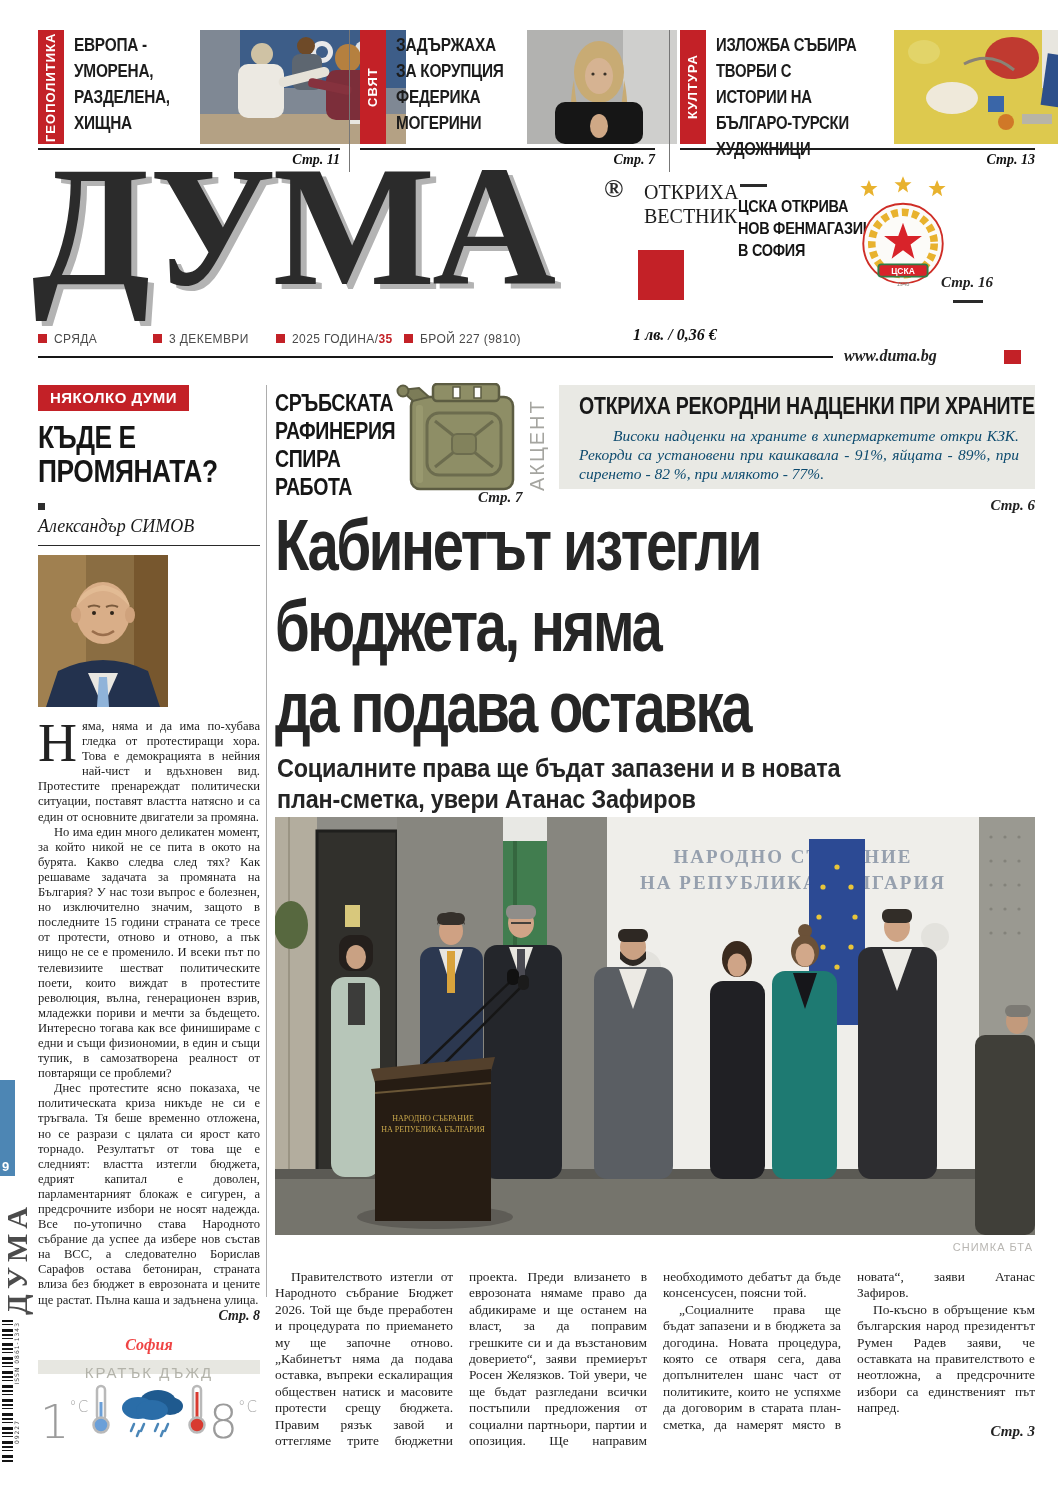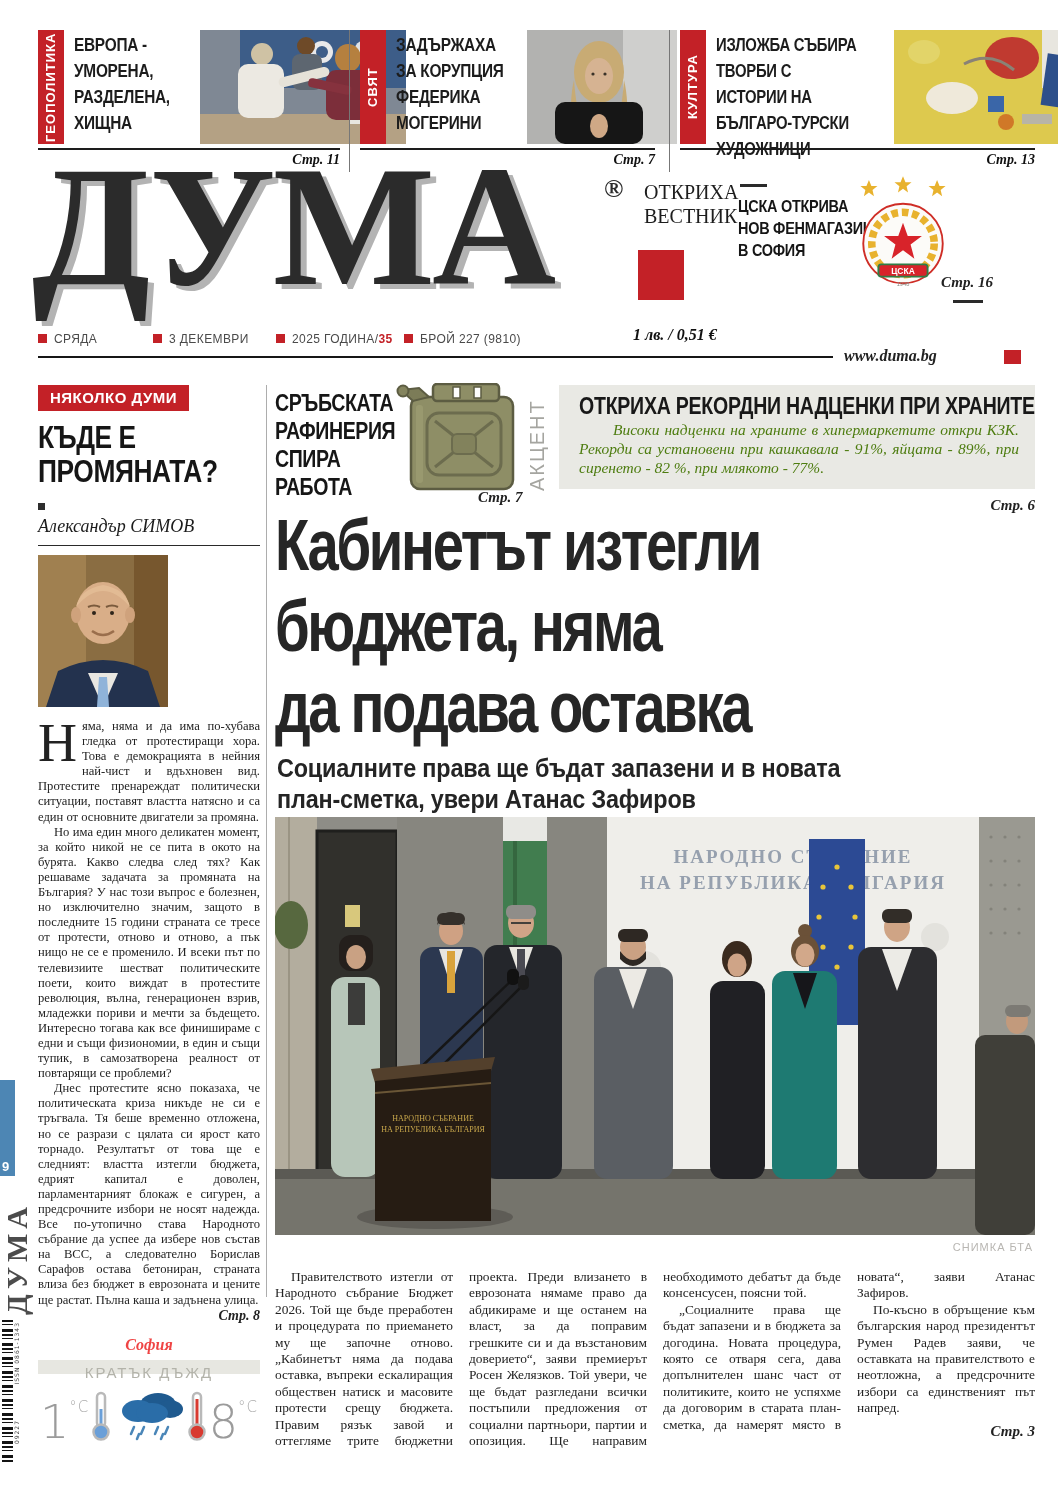--- a/index.html
+++ b/index.html
@@ -54,21 +54,21 @@
   .op-body{font:12.6px/15.1px "Liberation Serif",serif;color:#232323;text-align:justify;}
   .op-body p{margin:0;}
   .op-body p.ind{text-indent:16px;}
   .dropcap{float:left;font:54px/44px "Liberation Serif",serif;color:#222;padding:2px 5px 0 0;}
   .op-page{text-align:right;font:italic bold 14px "Liberation Serif",serif;}
   
   .wx{position:absolute;left:38px;top:1336px;width:222px;}
   .wx-city{text-align:center;font:italic bold 16px "Liberation Serif",serif;color:#ef4444;}
   .wx-bar{margin-top:6px;background:#e7e7e1;height:14px;text-align:center;
           font:15px/26px "Liberation Sans",sans-serif;color:#b3b3aa;letter-spacing:2px;}
-  .wx-row{display:flex;align-items:flex-end;justify-content:space-between;margin-top:10px;padding:0 2px;}
+  .wx-row{display:flex;align-items:flex-start;justify-content:space-between;margin-top:10px;padding:0 2px;}
   .temp{font:200 46px/46px "DejaVu Sans",sans-serif;color:#9b9b9b;}
   .temp .u{font-size:15px;vertical-align:26px;color:#aaa;letter-spacing:1px;}
   
   .rail-tab{position:absolute;left:0;top:1080px;width:15px;height:96px;background:#4d86b4;}
   .rail-num{position:absolute;left:2px;bottom:2px;color:#fff;font:bold 13px "Liberation Sans",sans-serif;}
   .rail-duma{position:absolute;left:0;top:1185px;height:130px;writing-mode:vertical-rl;
              transform:rotate(180deg);font:bold 30px "Liberation Serif",serif;color:#4c4c4c;letter-spacing:5px;}
   .barcode{position:absolute;left:2px;top:1320px;width:11px;height:142px;
            background:repeating-linear-gradient(180deg,#141414 0 2px,#fff 2px 4px,#141414 4px 5px,#fff 5px 9px,#141414 9px 12px,#fff 12px 14px);}
   .issn{position:absolute;left:13px;top:1322px;writing-mode:vertical-rl;transform:rotate(180deg);
@@ -80,21 +80,21 @@
   .mainsec{position:absolute;left:275px;top:385px;width:760px;}
   .ref-title{position:absolute;left:0;top:4px;width:150px;font-weight:bold;font-size:23px;
              line-height:28px;letter-spacing:-.5px;color:#161616;}
   .jerry{position:absolute;left:106px;top:-2px;}
   .ref-page{position:absolute;left:203px;top:104px;font:italic bold 15px "Liberation Serif",serif;}
   .akc-tag{position:absolute;left:250px;top:2px;height:104px;writing-mode:vertical-rl;
            transform:rotate(180deg);font:20px/24px "Liberation Sans",sans-serif;color:#a5a5a0;letter-spacing:2px;}
   .akc-box{position:absolute;left:284px;top:0;width:476px;height:104px;background:#e9e9e4;
            box-sizing:border-box;padding:8px 16px 0 20px;}
   .akc-title{font-weight:bold;font-size:23px;letter-spacing:-.3px;color:#181818;white-space:nowrap;}
-  .akc-text{font:italic 15.5px/19px "Liberation Serif",serif;color:#4d7c0f;
+  .akc-text{margin-top:6px;font:italic 15.5px/19px "Liberation Serif",serif;color:#0c4a6e;
             text-align:justify;text-indent:34px;}
   .akc-page{position:absolute;right:0;top:112px;font:italic bold 15px "Liberation Serif",serif;}
   .bigh{position:absolute;left:0;top:120px;font-weight:bold;font-size:72px;line-height:81px;
         letter-spacing:-3px;color:#262626;}
   .subh{position:absolute;left:2px;top:368px;width:844px;font-weight:bold;font-size:26px;
         line-height:31px;letter-spacing:-.2px;color:#242424;}
   .mphoto{position:absolute;left:0;top:432px;}
   .caption{position:absolute;right:2px;top:856px;font:11px "Liberation Sans",sans-serif;
            color:#b8b6b2;letter-spacing:1px;}
   .article{position:absolute;left:0;top:884px;width:760px;height:219px;overflow:hidden;
@@ -219,21 +219,21 @@
         <text x="56" y="117" text-anchor="middle" font-family="Liberation Sans,sans-serif" font-size="6" fill="#8a8a84">1948</text>
       </svg>
     </div>
     <div class="cska-page">Стр. 16</div>
     <div class="cska-underline"></div>
 
     <div class="info" style="left:0;"><span class="sq"></span><span>СРЯДА</span></div>
     <div class="info" style="left:115px;"><span class="sq"></span><span>3 ДЕКЕМВРИ</span></div>
     <div class="info" style="left:238px;"><span class="sq"></span><span>2025 ГОДИНА/</span><span class="rednum">35</span></div>
     <div class="info" style="left:366px;"><span class="sq"></span><span>БРОЙ 227 (9810)</span></div>
-    <div class="price">1 лв. / 0,51 €</div>
+    <div class="price">1 лв. / 0,36 €</div>
     <div class="mast-rule"></div>
     <div class="website">www.duma.bg</div>
     <div class="web-sq"></div>
   </div>
 
   <div class="op">
     <div class="op-tag">НЯКОЛКО ДУМИ</div>
     <div class="op-title cx85">КЪДЕ Е ПРОМЯНАТА?</div>
     <div class="op-bullet"></div>
     <div class="op-author">Александър СИМОВ</div>

